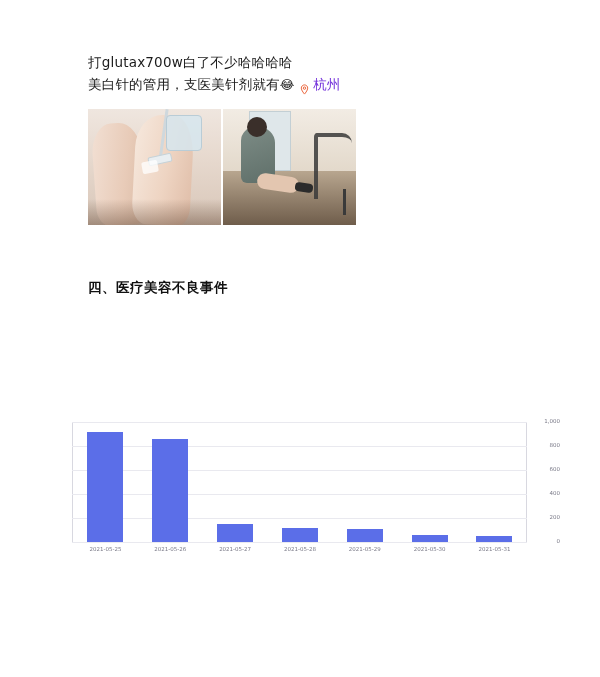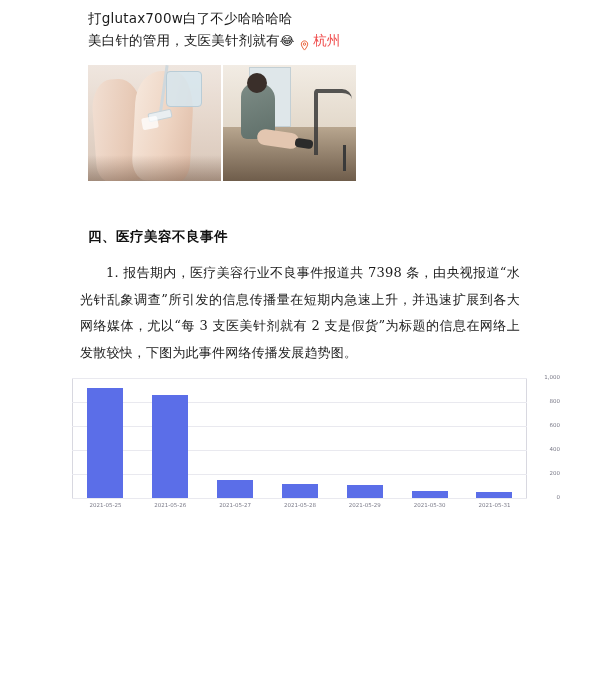--- a/index.html
+++ b/index.html
@@ -13,20 +13,21 @@
     font-family: "Liberation Serif", serif;
     color: #000000;
     position: relative;
     overflow: hidden;
   }
   .page {
     position: relative;
     width: 600px;
     height: 491px;
     box-sizing: border-box;
+    margin-top: 44px;
   }
 
   
   .post-block {
     position: absolute;
     left: 88px;
     top: 8px;
     width: 270px;
   }
   .post-caption {
@@ -46,21 +47,21 @@
     vertical-align: middle;
   }
   .pin-icon {
     display: inline-block;
     width: 11px;
     height: 11px;
     position: relative;
     top: 1px;
   }
   .loc-text {
-    color: #ef4444;
+    color: #6d28d9;
     font-family: "DejaVu Sans", sans-serif;
     font-size: 13.5px;
   }
 
   .photo-pair {
     position: absolute;
     left: 88px;
     top: 65px;
     width: 268px;
     height: 116px;
@@ -186,21 +187,21 @@
   }
   .pr-chairleg {
     position: absolute; right: 10px; top: 80px;
     width: 3px; height: 26px; background: #3a3a3a;
   }
 
   
   .doc {
     position: absolute;
     left: 0;
-    top: 228px;
+    top: 235px;
     width: 600px;
   }
   .section-title {
     font-family: "DejaVu Sans", sans-serif;
     font-size: 13.5px;
     font-weight: bold;
     color: #111;
     margin: 0 0 14px 88px;
     letter-spacing: 0.5px;
   }
@@ -357,21 +358,20 @@
       <div class="pr-chairleg"></div>
       <div class="pr-body"></div>
       <div class="pr-head"></div>
       <div class="pr-leg"></div>
       <div class="pr-shoe"></div>
     </div>
   </div>
 
   <div class="doc">
     <h2 class="section-title">四、医疗美容不良事件</h2>
-    <p class="para">1. 报告期内，医疗美容行业不良事件报道共 7398 条，由央视报道“水光针乱象调查”所引发的信息传播量在短期内急速上升，并迅速扩展到各大网络媒体，尤以“每 3 支医美针剂就有 2 支是假货”为标题的信息在网络上发散较快，下图为此事件网络传播发展趋势图。</p>
   </div>
 
   <div class="chart-wrap">
     <div class="chart-area">
       <div class="axis-left"></div>
       <div class="axis-right"></div>
       <div class="axis-bottom"></div>
       <div id="gridlines">
           <div class="grid-line" style="top: 120px;"></div>
           <div class="grid-line" style="top: 96px;"></div>

